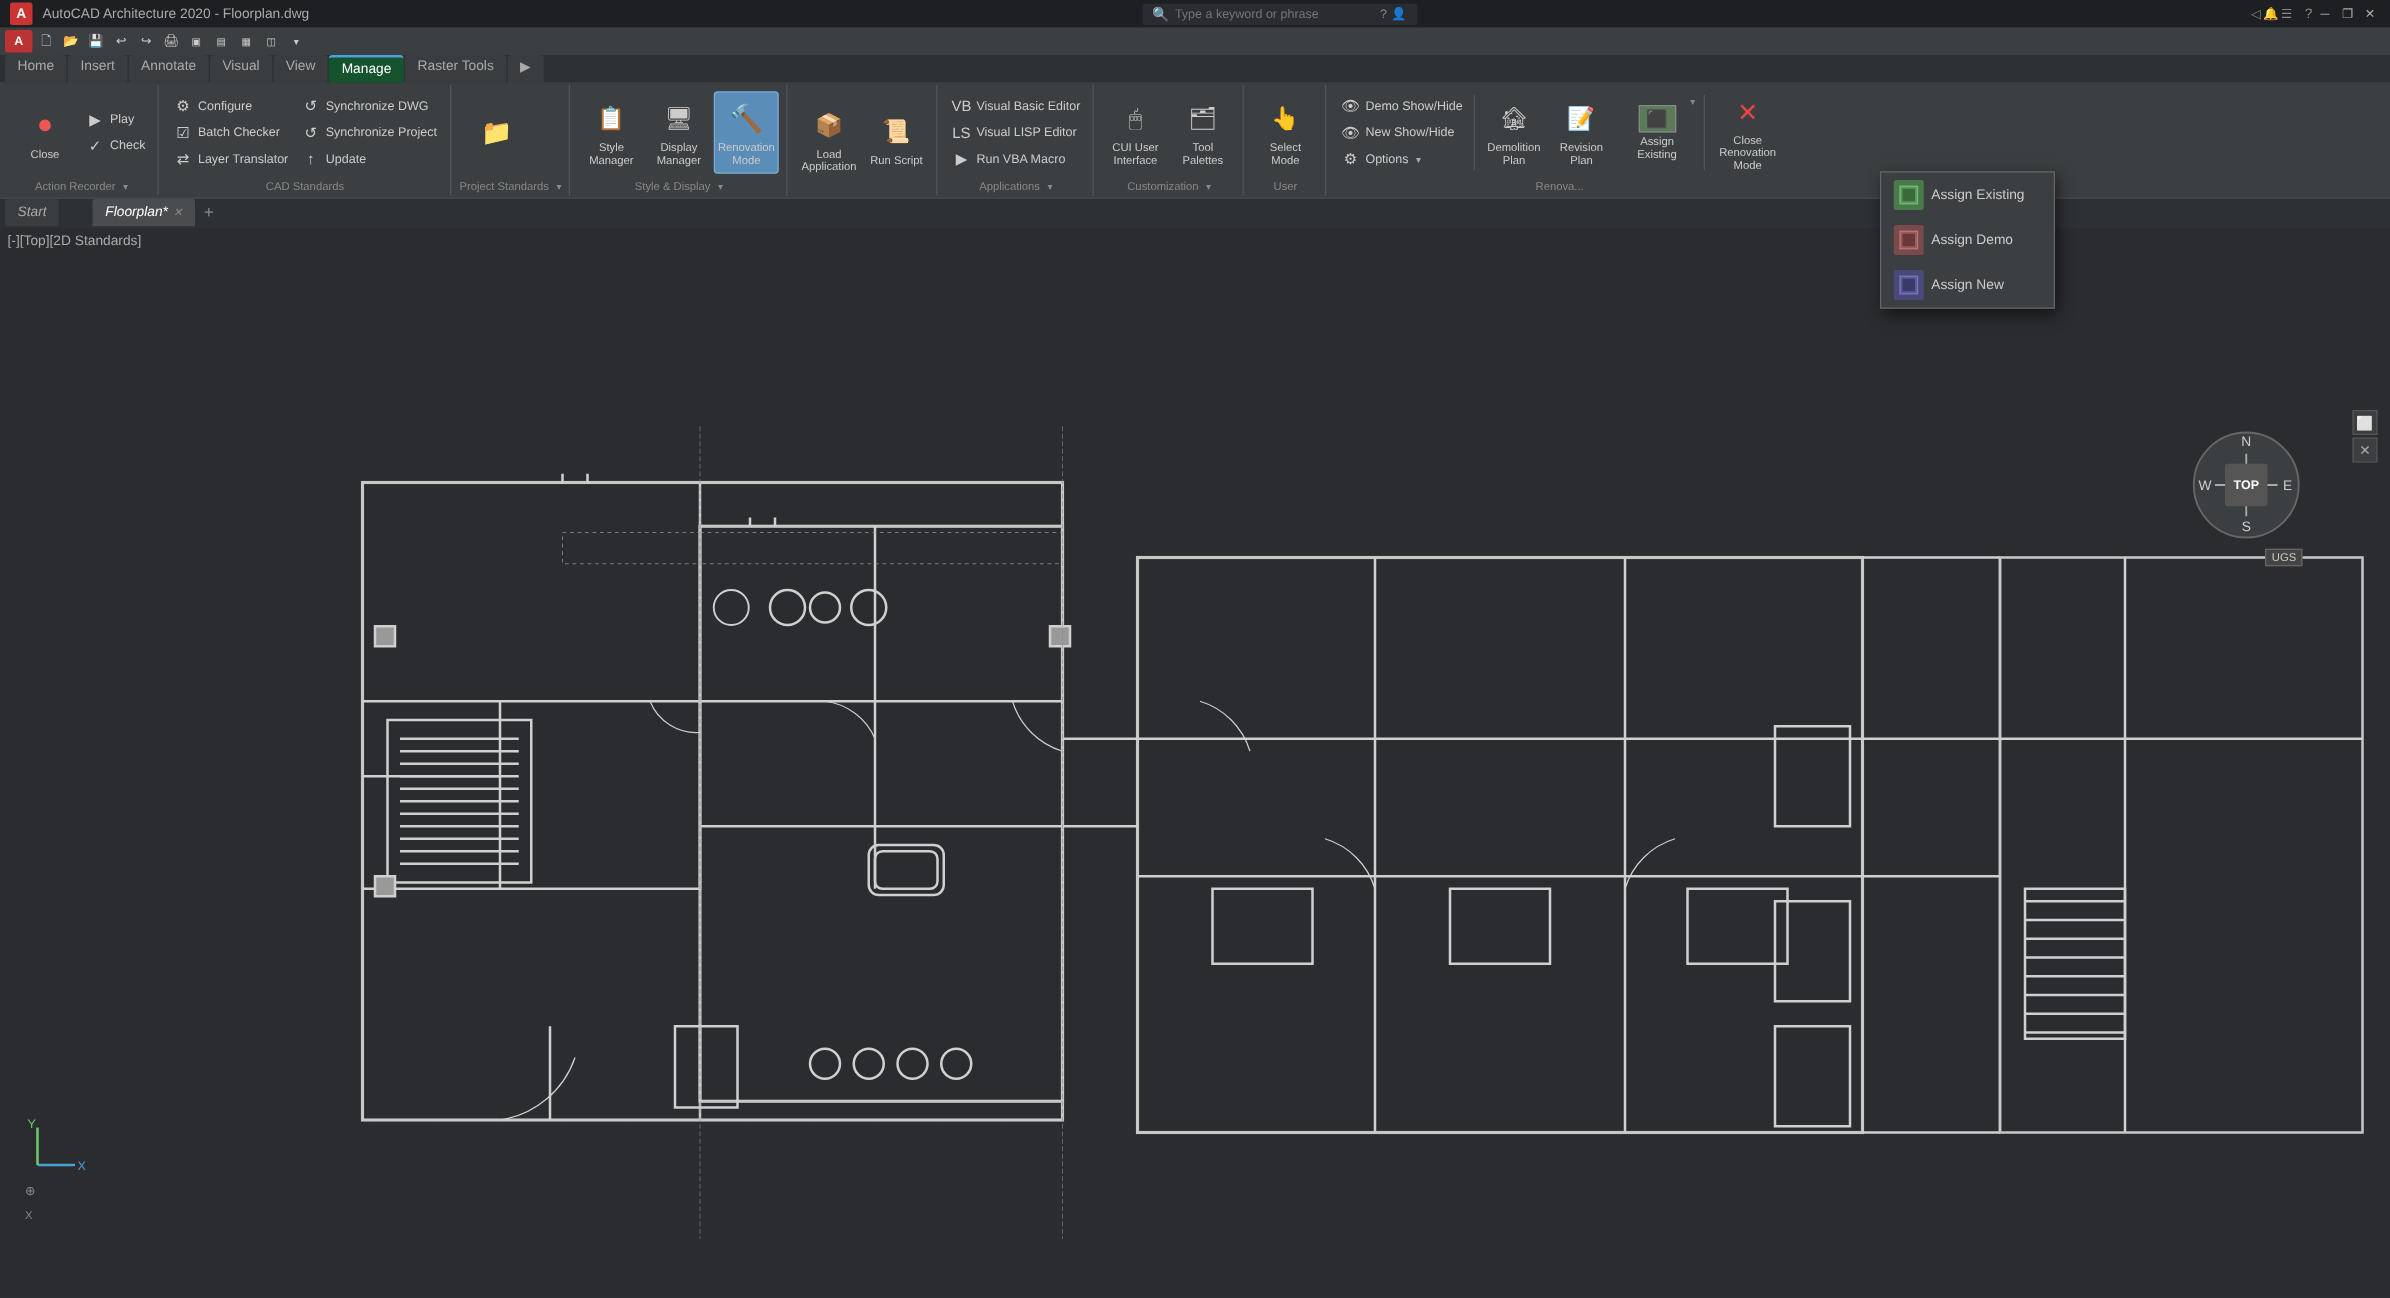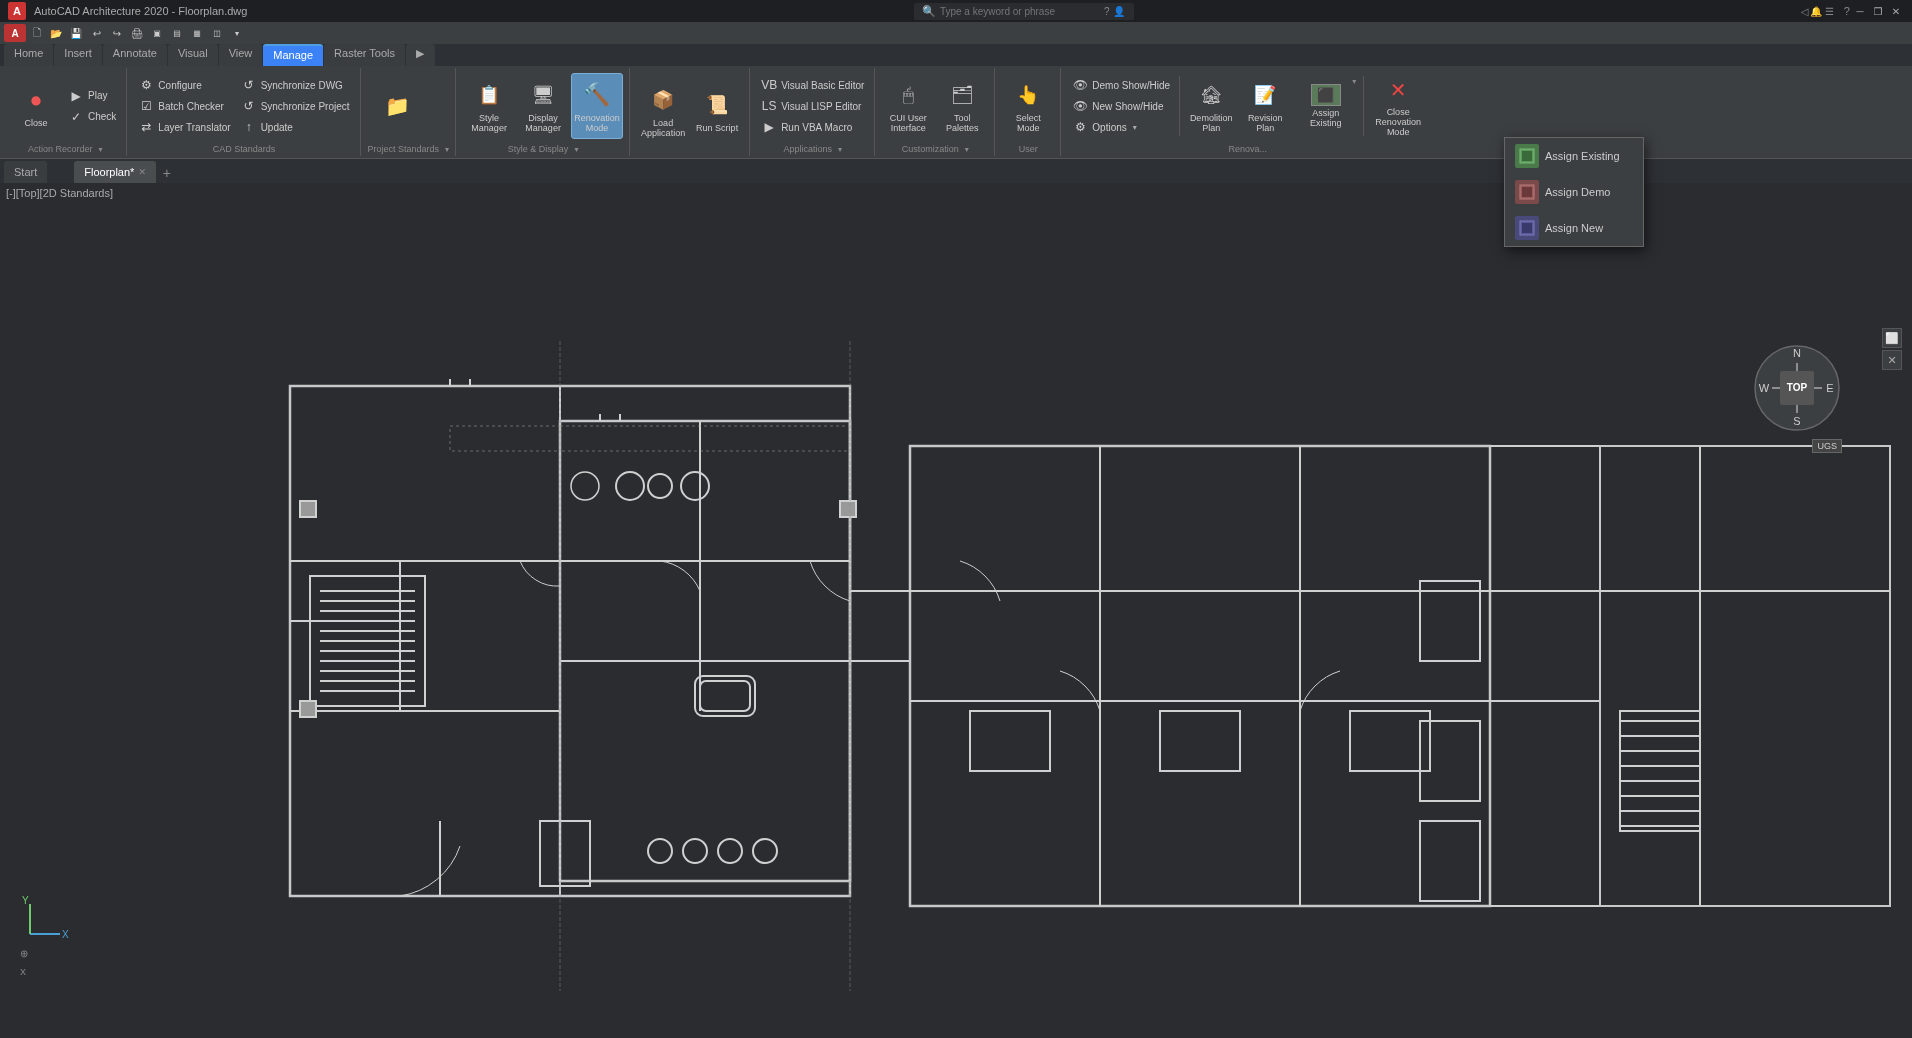--- a/index.html
+++ b/index.html
@@ -61,21 +61,21 @@
     }
     .ribbon-tab {
       padding: 3px 10px;
       font-size: 11px;
       color: #aaa;
       cursor: pointer;
       border-radius: 3px 3px 0 0;
       background: #3a3d3f;
     }
     .ribbon-tab.active {
-      background: #3b82f6;
+      background: #14532d;
       color: #fff;
       border-top: 2px solid #4d9fe0;
     }
 
     #ribbon-content {
       height: 92px;
       display: flex;
       align-items: stretch;
       padding: 2px 4px;
       gap: 1px;
@@ -192,23 +192,24 @@
       border-radius: 2px;
       display: flex; align-items: center; justify-content: center;
       font-size: 12px;
     }
 
     
     #doc-tabs {
       height: 24px;
       background: #2d3035;
       display: flex;
-      align-items: flex-end;
+      align-items: flex-start;
       padding: 0 4px;
       gap: 1px;
+      font-style: italic;
     }
     .doc-tab {
       height: 22px;
       padding: 0 10px;
       font-size: 11px;
       color: #aaa;
       cursor: pointer;
       background: #3a3d3f;
       border-radius: 3px 3px 0 0;
       display: flex; align-items: center; gap: 4px;

